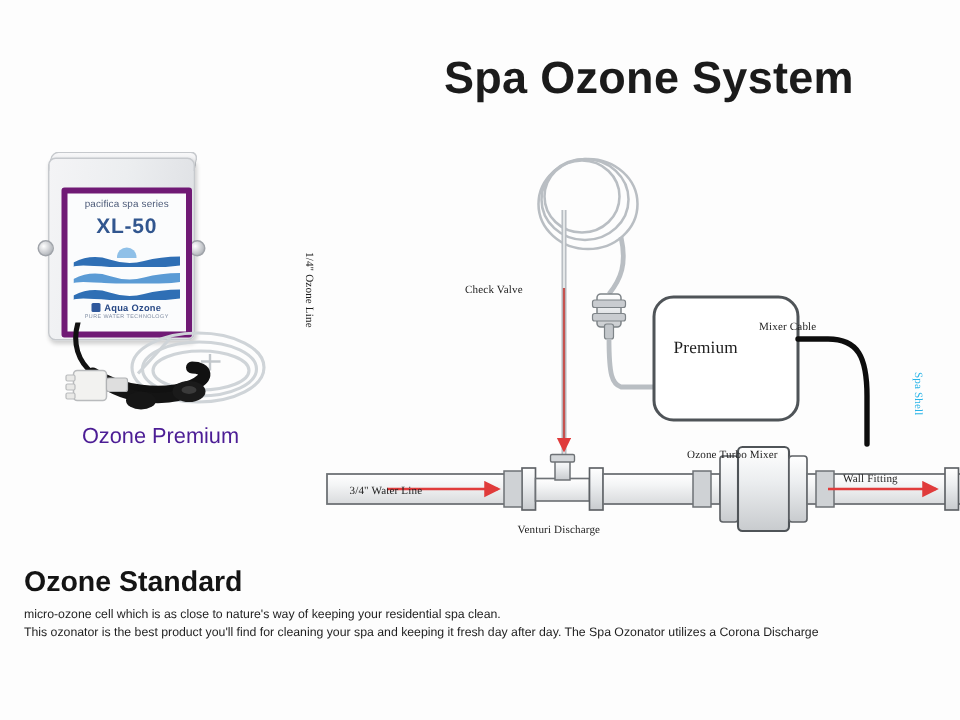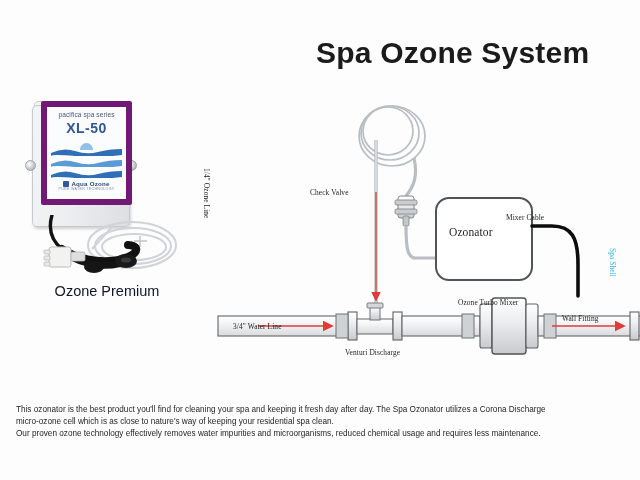--- a/index.html
+++ b/index.html
@@ -9,40 +9,40 @@
     font-family:"Liberation Sans", sans-serif;
     color:#1a1a1a;
     position:relative;
   }
   #page{position:absolute;left:0;top:0;width:640px;height:480px;}
 
   
   .page-title{
     position:absolute;left:296px;top:36px;
     font-size:30px;font-weight:bold;letter-spacing:.2px;
-    color:#1b1b1b;white-space:nowrap;margin-left:20px;
+    color:#1b1b1b;white-space:nowrap;
   }
 
   
   .product-photo{position:absolute;left:22px;top:97px;width:170px;height:175px;}
   .device-body{
     position:absolute;left:10px;top:8px;width:96px;height:120px;
     background:linear-gradient(100deg,#f4f4f6 0%,#eceef0 45%,#dcdee2 100%);
     border:1px solid #c6c9cd;border-radius:5px;
     box-shadow:1px 2px 3px rgba(0,0,0,.18);
   }
   .device-top{
     position:absolute;left:10px;top:4px;width:96px;height:12px;
     background:linear-gradient(180deg,#f8f8f9,#e3e5e8);
     border:1px solid #c6c9cd;border-bottom:none;border-radius:5px 5px 0 0;
     transform:skewX(-10deg);transform-origin:bottom left;
   }
   .device-label{
-    position:absolute;left:19px;top:4px;width:79px;height:92px;
-    background:#fbfcfd;border:6px solid #701a75;border-radius:2px;
+    position:absolute;left:19px;top:28px;width:79px;height:92px;
+    background:#fbfcfd;border:4px solid #701a75;border-radius:2px;
     overflow:hidden;
   }
   .lbl-series{
     position:absolute;left:0;top:4px;width:79px;text-align:center;
     font-size:6.6px;color:#4c5a78;letter-spacing:.1px;
   }
   .lbl-model{
     position:absolute;left:0;top:13px;width:79px;text-align:center;
     font-size:14px;font-weight:600;color:#31568f;letter-spacing:.5px;
   }
@@ -65,21 +65,21 @@
     position:absolute;width:9px;height:9px;border-radius:50%;
     background:radial-gradient(circle at 35% 35%,#fff,#b9bcc1 70%,#8c9096);
     border:1px solid #9fa3a9;
   }
   .screw.left{left:3px;top:63px;}
   .screw.right{left:104px;top:63px;}
 
   .cable-art{position:absolute;left:0;top:118px;width:170px;height:66px;}
   .photo-caption{
     position:absolute;left:0;top:186px;width:170px;text-align:center;
-    font-size:14.5px;color:#0f172a;
+    font-size:14.5px;color:#4c1d95;
   }
 
   
   .diagram{position:absolute;left:200px;top:100px;width:440px;height:270px;font-family:Liberation Serif, serif;}
   .diagram svg{display:block;}
   .dlabel{
     position:absolute;font-size:7.4px;color:#1d1d1d;white-space:nowrap;
     letter-spacing:.1px;
   }
   .dlabel.big{font-size:11.5px;}
@@ -262,29 +262,29 @@
     </svg>
 
     <svg width="40" height="130" viewBox="0 0 40 130" style="position:absolute;left:434px;top:140px;">
       <rect x="6" y="0" width="7" height="130" fill="url(#shellGrad)"></rect>
       <rect x="6" y="0" width="7" height="130" fill="#2fb6ea" opacity=".55"></rect>
       <rect x="13" y="58" width="11" height="34" rx="2" fill="#8e9398" stroke="#5d6165" stroke-width="1"></rect>
     </svg>
 
     <div class="dlabel vert" style="left:11px;top:68px;">1/4" Ozone Line</div>
     <div class="dlabel" style="left:110px;top:88px;">Check Valve</div>
-    <div class="dlabel big" style="left:249px;top:126px;">Ozonator</div>
+    <div class="dlabel big" style="left:249px;top:126px;">Premium</div>
     <div class="dlabel" style="left:306px;top:113px;">Mixer Cable</div>
     <div class="dlabel" style="left:33px;top:222px;">3/4" Water Line</div>
     <div class="dlabel" style="left:145px;top:248px;">Venturi Discharge</div>
     <div class="dlabel" style="left:234px;top:198px;margin-left:24px;">Ozone Turbo Mixer</div>
     <div class="dlabel" style="left:362px;top:214px;">Wall Fitting</div>
     <div class="dlabel shell" style="left:417px;top:148px;">Spa Shell</div>
   </div>
 
+  <div class="section-title">Ozone Standard</div>
 
   <div class="body-copy">
+    <p>micro-ozone cell which is as close to nature's way of keeping your residential spa clean.</p>
     <p>This ozonator is the best product you'll find for cleaning your spa and keeping it fresh day after day.  The Spa Ozonator utilizes a Corona Discharge</p>
-    <p>micro-ozone cell which is as close to nature's way of keeping your residential spa clean.</p>
-    <p>Our proven ozone technology effectively removes water impurities and microorganisms, reduced chemical usage and requires less maintenance.</p>
   </div>
 
 </div>
 
 </body></html>

